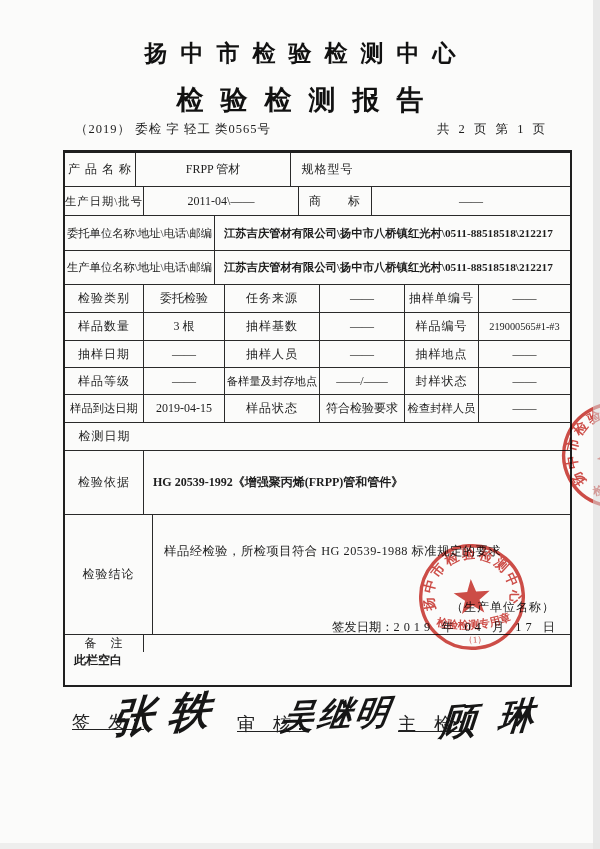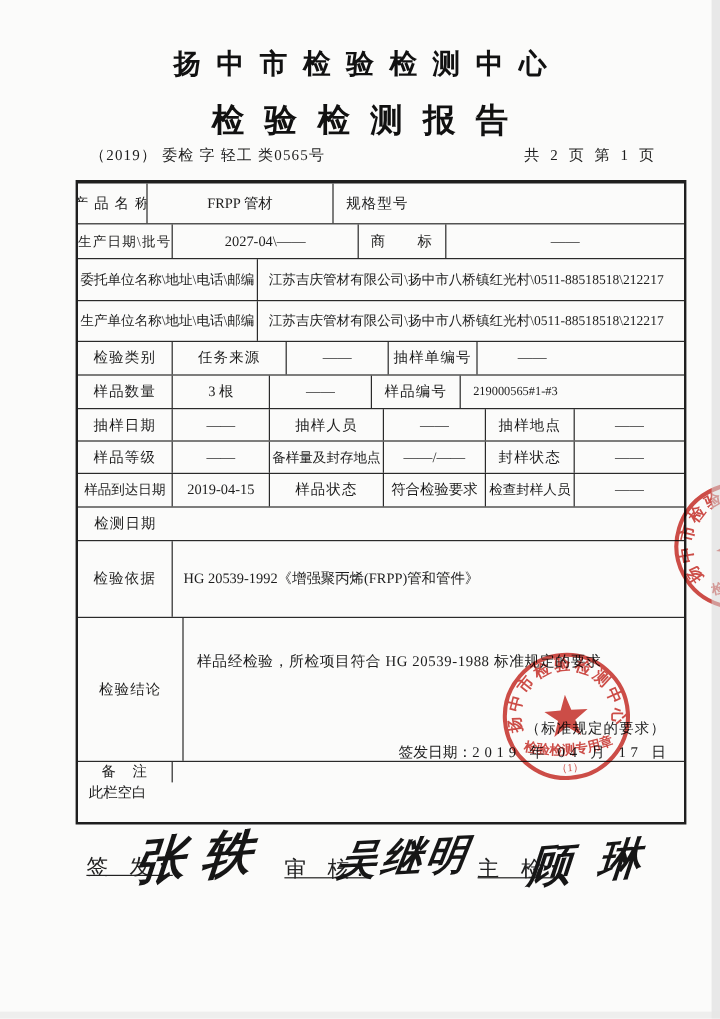--- a/index.html
+++ b/index.html
@@ -14,21 +14,21 @@
   .page-info{position:absolute;top:121px;right:52px;font-size:12.5px;letter-spacing:3px;}
   .rtable{position:absolute;left:63px;top:150px;width:505px;box-sizing:content-box;
           border:2px solid #1f1f1f;border-top-width:3px;background:transparent;}
   .t-row{display:flex;box-sizing:border-box;border-bottom:1.5px solid #2a2a2a;}
   .t-row:last-child{border-bottom:none;flex-direction:column;}
   .cell{box-sizing:border-box;border-right:1.5px solid #2a2a2a;display:flex;
         align-items:center;justify-content:center;font-size:12px;overflow:hidden;
         white-space:nowrap;}
   .cell:last-child{border-right:none;}
   .lbl{letter-spacing:1px;}
-  .left{justify-content:flex-start;padding-left:9px;}
+  .left{justify-content:flex-start;padding-left:9px;font-weight:bold;}
   .fs11{font-size:11.3px;}
   .fs10{font-size:10.3px;}
   .concl-cell{position:relative;display:block;}
   .concl-text{position:absolute;left:11px;top:28px;font-size:12.3px;letter-spacing:.5px;}
   .seal-note{position:absolute;right:15px;top:84px;font-size:12px;letter-spacing:1px;}
   .issue-line{position:absolute;right:11px;top:104px;font-size:12.3px;}
   .issue-line .gap{letter-spacing:4px;}
   .stamp{position:absolute;width:114px;height:114px;color:#c9302a;opacity:.86;
          mix-blend-mode:multiply;}
   .stamp1{left:415px;top:540px;transform:rotate(-4deg);}
@@ -48,53 +48,55 @@
 <div class="page">
 
   <div class="org-name">扬中市检验检测中心</div>
   <div class="report-title">检验检测报告</div>
   <div class="doc-number">（2019） 委检 字 轻工 类0565号</div>
   <div class="page-info">共 2 页 第 1 页</div>
 
   <div class="rtable">
 
     <div class="t-row" style="height:34px">
-      <div class="cell lbl" style="width:58px">产 品 名 称</div>
+      <div class="cell lbl" style="width:71px">产 品 名 称</div>
       <div class="cell" style="width:155px">FRPP 管材</div>
       <div class="cell lbl" style="width:73px">规格型号</div>
     </div>
 
     <div class="t-row" style="height:29px">
       <div class="cell lbl fs11" style="width:79px">生产日期\批号</div>
-      <div class="cell" style="width:155px">2027-04\——</div>
+      <div class="cell" style="width:155px">2011-04\——</div>
       <div class="cell lbl" style="width:73px">商　　标</div>
       <div class="cell" style="width:198px">——</div>
     </div>
 
     <div class="t-row" style="height:35px">
       <div class="cell fs11" style="width:150px">委托单位名称\地址\电话\邮编</div>
       <div class="cell left fs11" style="width:355px">江苏吉庆管材有限公司\扬中市八桥镇红光村\0511-88518518\212217</div>
     </div>
 
     <div class="t-row" style="height:34px">
       <div class="cell fs11" style="width:150px">生产单位名称\地址\电话\邮编</div>
       <div class="cell left fs11" style="width:355px">江苏吉庆管材有限公司\扬中市八桥镇红光村\0511-88518518\212217</div>
     </div>
 
     <div class="t-row" style="height:28px">
       <div class="cell lbl" style="width:79px">检验类别</div>
+      <div class="cell" style="width:81px">委托检验</div>
       <div class="cell lbl" style="width:95px">任务来源</div>
       <div class="cell" style="width:85px">——</div>
       <div class="cell lbl" style="width:74px">抽样单编号</div>
       <div class="cell" style="width:91px">——</div>
     </div>
 
     <div class="t-row" style="height:28px">
       <div class="cell lbl" style="width:79px">样品数量</div>
       <div class="cell" style="width:81px">3 根</div>
+      <div class="cell lbl" style="width:95px">抽样基数</div>
       <div class="cell" style="width:85px">——</div>
       <div class="cell lbl" style="width:74px">样品编号</div>
       <div class="cell fs10" style="width:91px">219000565#1-#3</div>
     </div>
 
     <div class="t-row" style="height:27px">
       <div class="cell lbl" style="width:79px">抽样日期</div>
       <div class="cell" style="width:81px">——</div>
       <div class="cell lbl" style="width:95px">抽样人员</div>
       <div class="cell" style="width:85px">——</div>
@@ -126,21 +128,21 @@
 
     <div class="t-row" style="height:64px">
       <div class="cell lbl" style="width:79px">检验依据</div>
       <div class="cell left" style="width:426px">HG 20539-1992《增强聚丙烯(FRPP)管和管件》</div>
     </div>
 
     <div class="t-row" style="height:120px">
       <div class="cell lbl" style="width:90px">检验结论</div>
       <div class="cell concl-cell" style="width:426px">
         <div class="concl-text">样品经检验，所检项目符合 HG 20539-1988 标准规定的要求</div>
-        <div class="seal-note">（标准规定的要求）</div>
+        <div class="seal-note">（生产单位名称）</div>
         <div class="issue-line">
           <span>签发日期：</span><span class="gap">2019 年 04 月 17 日</span>
         </div>
       </div>
     </div>
 
     <div class="t-row" style="height:50px">
       <div class="cell lbl" style="width:79px">备　注</div>
       <div class="cell left" style="width:426px">此栏空白</div>
     </div>

